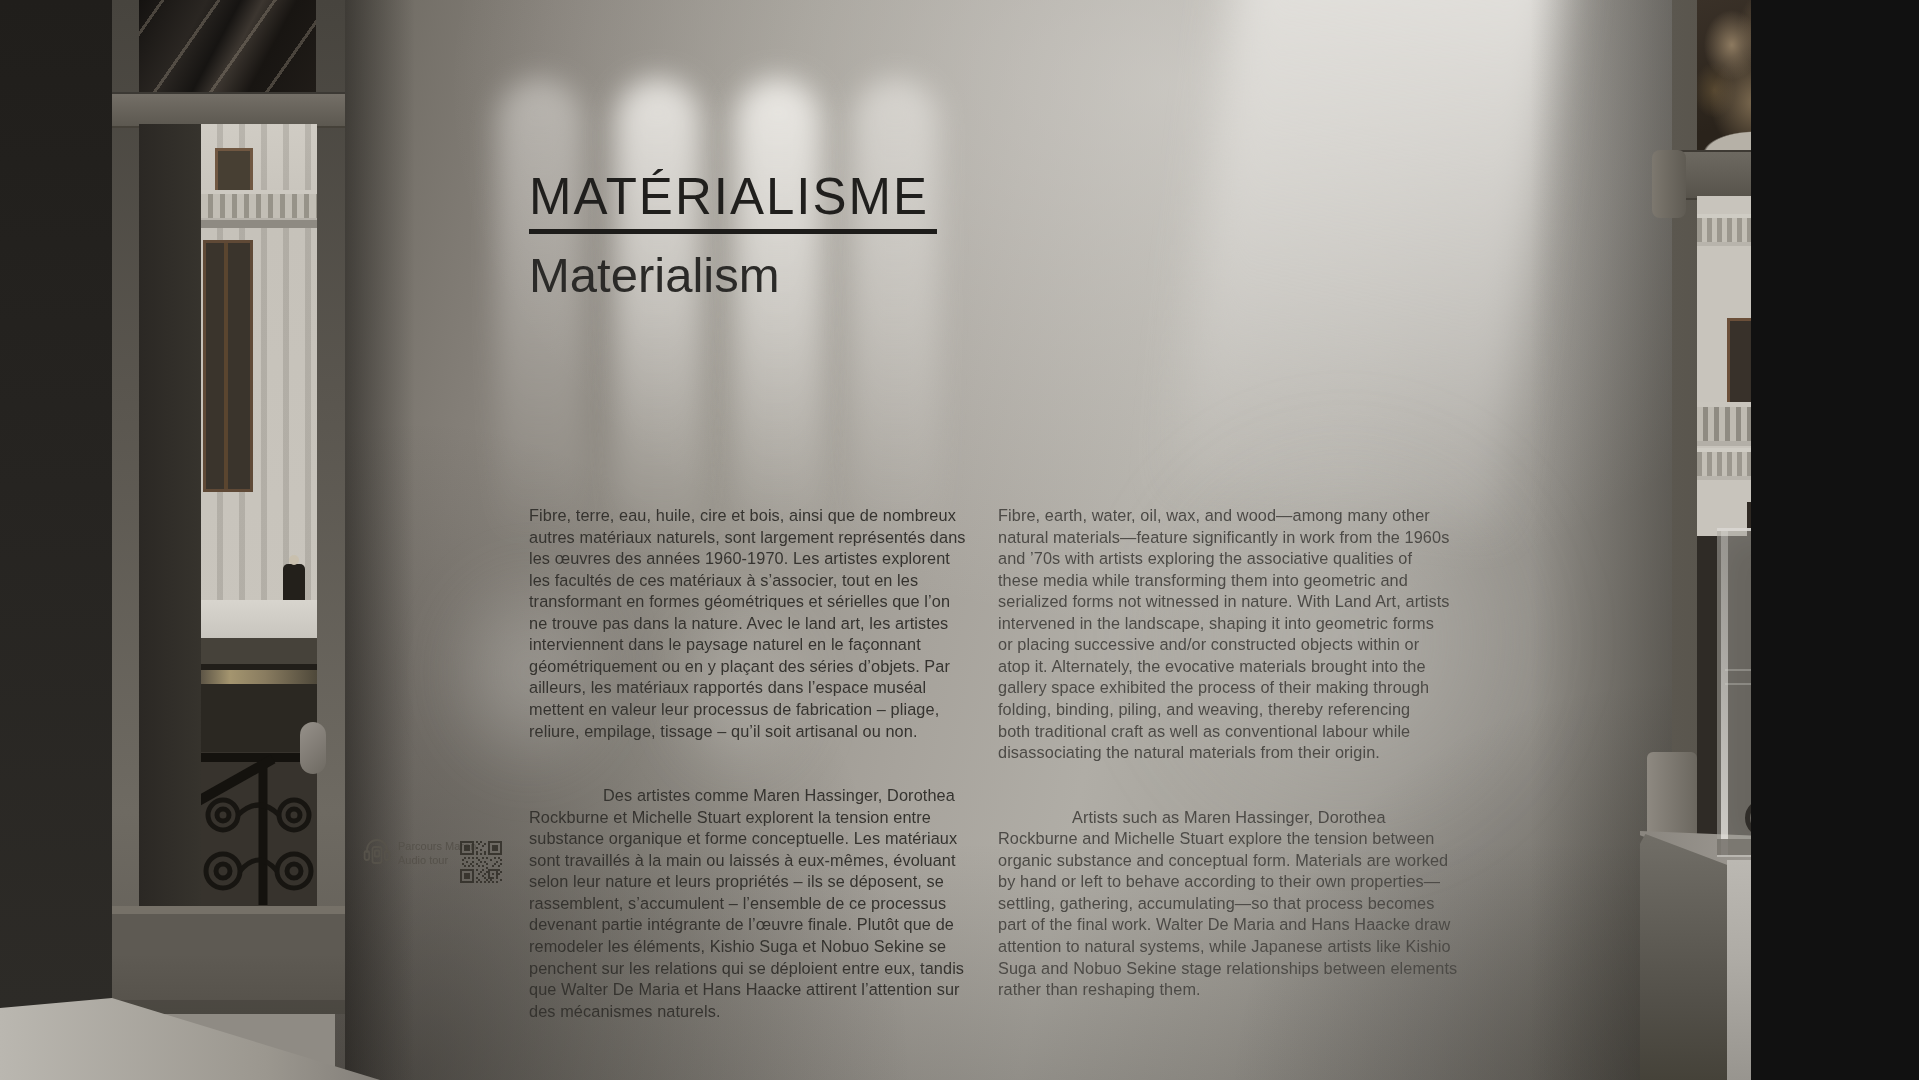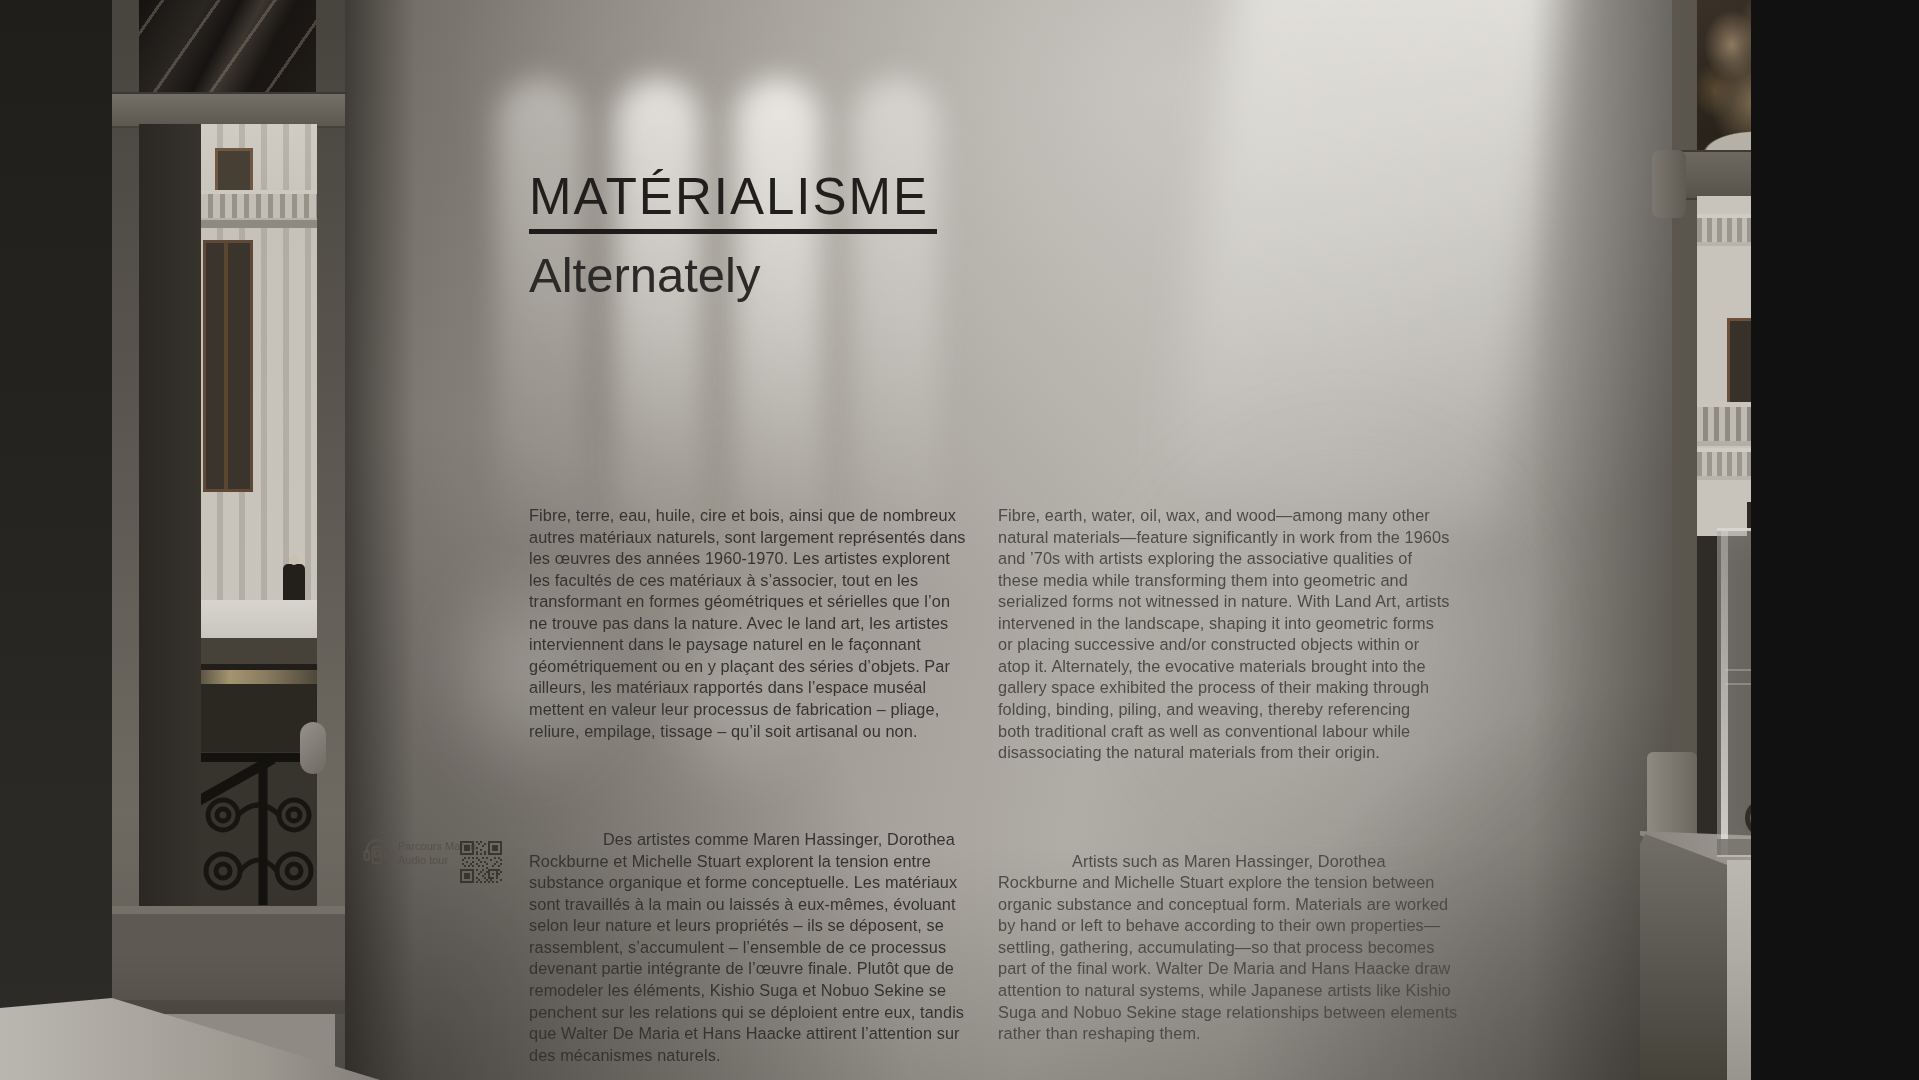--- a/index.html
+++ b/index.html
@@ -137,21 +137,21 @@
   .ped-front{left:1727px;top:860px;width:192px;height:220px;
     background:linear-gradient(180deg,#bbb8b2 0%,#aeaba5 45%,#98958f 100%);}
 
   
   .title{left:529px;top:171px;line-height:1;font-size:51px;letter-spacing:2px;
     color:#201f1d;font-weight:400;margin:0;}
   .title-rule{left:529px;top:229px;width:408px;height:5px;background:#1d1c1a;}
   .subtitle{left:529px;top:251px;line-height:1;font-size:49px;color:#2b2a28;font-weight:400;margin:0;}
   .col{top:462px;font-size:16.3px;line-height:21.55px;letter-spacing:.1px;white-space:pre;}
   .col p{margin:0;white-space:pre;}
-  .col .p2{text-indent:74px;margin-top:44px;}
+  .col .p2{text-indent:74px;}
   .col-fr{left:529px;color:#35332f;}
   .col-en{left:998px;color:#4c4a46;}
   .audio-label{left:398px;top:840px;font-size:11px;line-height:13.5px;color:#55514a;}
   .audio-icon{left:362px;top:835px;}
   .qr{left:460px;top:841px;opacity:.82;}
 </style>
 </head>
 <body>
 
 <div class="stage">
@@ -242,21 +242,21 @@
     <div class="abs vit-coil c1"></div>
     <div class="abs vit-coil c2"></div>
     <div class="abs vit-coil c3"></div>
     <div class="abs vit-base"></div>
   </div>
   <div class="abs ped-left"></div>
   <div class="abs ped-front"></div>
 
   <h1 class="abs title">MATÉRIALISME</h1>
   <div class="abs title-rule"></div>
-  <h2 class="abs subtitle">Alternately</h2>
+  <h2 class="abs subtitle">Materialism</h2>
 
   <div class="abs col col-fr">
     <p class="p1">Fibre, terre, eau, huile, cire et bois, ainsi que de nombreux
 autres matériaux naturels, sont largement représentés dans
 les œuvres des années 1960-1970. Les artistes explorent
 les facultés de ces matériaux à s’associer, tout en les
 transformant en formes géométriques et sérielles que l’on
 ne trouve pas dans la nature. Avec le land art, les artistes
 interviennent dans le paysage naturel en le façonnant
 géométriquement ou en y plaçant des séries d’objets. Par

